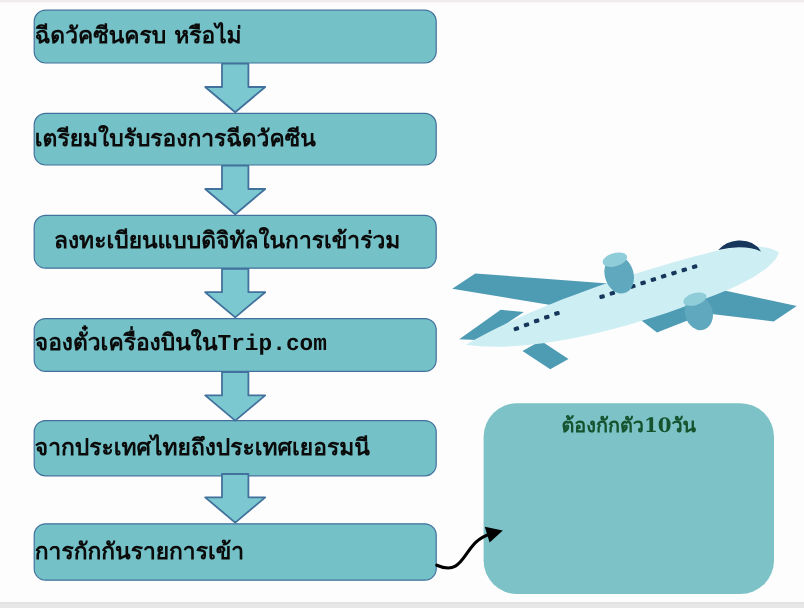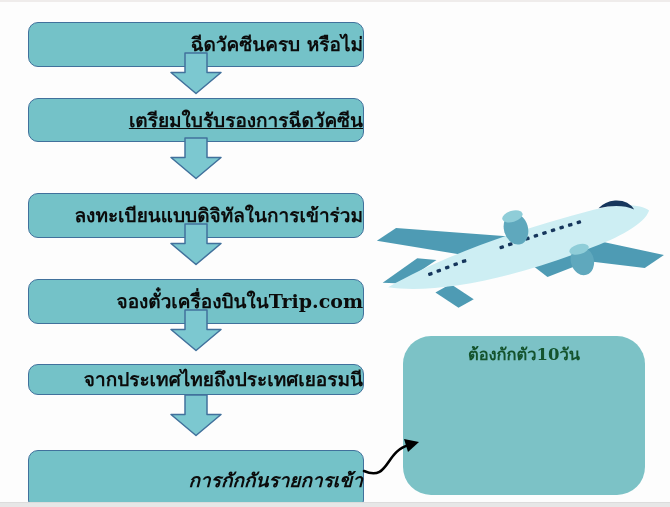--- a/index.html
+++ b/index.html
@@ -17,26 +17,25 @@
   .bottom-strip{
     position:absolute;left:0;top:502px;width:670px;height:5px;
     background:#e7e7e7;border-top:1px solid #dcdcdc;box-sizing:border-box;
   }
   .flow-box{
     position:absolute;left:28px;width:336px;
     background:#74c2c8;
     border:1.6px solid #41719c;
     border-radius:10px;
     box-sizing:border-box;
-    display:flex;align-items:center;justify-content:flex-end;
+    display:flex;align-items:center;justify-content:flex-start;
     text-align:center;
     color:#0b0b0b;
     font-size:19px;font-weight:600;
     line-height:1.1;
-    margin-top:14px;
   }
   .flow-arrow{position:absolute;left:164px;width:64px;height:43px;}
   .plane{position:absolute;left:370px;top:186px;width:300px;height:150px;}
   .note-bubble{
     position:absolute;left:403px;top:336px;width:242px;height:159px;
     background:#7cc2c6;
     border-radius:28px;
     box-sizing:border-box;
     display:flex;flex-direction:column;align-items:center;justify-content:flex-start;
     text-align:center;
@@ -49,33 +48,33 @@
 </style>
 </head>
 <body>
 
 <div class="canvas">
   <div class="top-strip"></div>
 
   <div class="flow-box" style="top:8px;height:45px;">
     <span>ฉีดวัคซีนครบ หรือไม่</span>
   </div>
-  <div class="flow-box" style="top:84px;height:44px;text-decoration:underline;">
+  <div class="flow-box" style="top:94px;height:44px;">
     <span>เตรียมใบรับรองการฉีดวัคซีน</span>
   </div>
   <div class="flow-box" style="top:179px;height:45px;padding-left:16px;">
     <span>ลงทะเบียนแบบดิจิทัลในการเข้าร่วม</span>
   </div>
-  <div class="flow-box" style="top:265px;height:45px;">
+  <div class="flow-box" style="top:265px;height:45px;font-family:Liberation Mono, monospace;">
     <span>จองตั๋วเครื่องบินในTrip.com</span>
   </div>
-  <div class="flow-box" style="top:350px;height:31px;">
+  <div class="flow-box" style="top:350px;height:47px;">
     <span>จากประเทศไทยถึงประเทศเยอรมนี</span>
   </div>
-  <div class="flow-box" style="top:436px;height:60px;font-style:italic;">
+  <div class="flow-box" style="top:436px;height:48px;">
     <span>การกักกันรายการเข้า</span>
   </div>
 
   <svg class="flow-arrow" style="top:52px;" viewBox="0 0 64 43">
     <polygon points="21,1 43,1 43,20.5 57,20.5 32,41.5 7,20.5 21,20.5" fill="#7cc8d0" stroke="#41719c" stroke-width="1.5" stroke-linejoin="round"></polygon>
   </svg>
   <svg class="flow-arrow" style="top:137px;" viewBox="0 0 64 43">
     <polygon points="21,1 43,1 43,20.5 57,20.5 32,41.5 7,20.5 21,20.5" fill="#7cc8d0" stroke="#41719c" stroke-width="1.5" stroke-linejoin="round"></polygon>
   </svg>
   <svg class="flow-arrow" style="top:223px;" viewBox="0 0 64 43">

